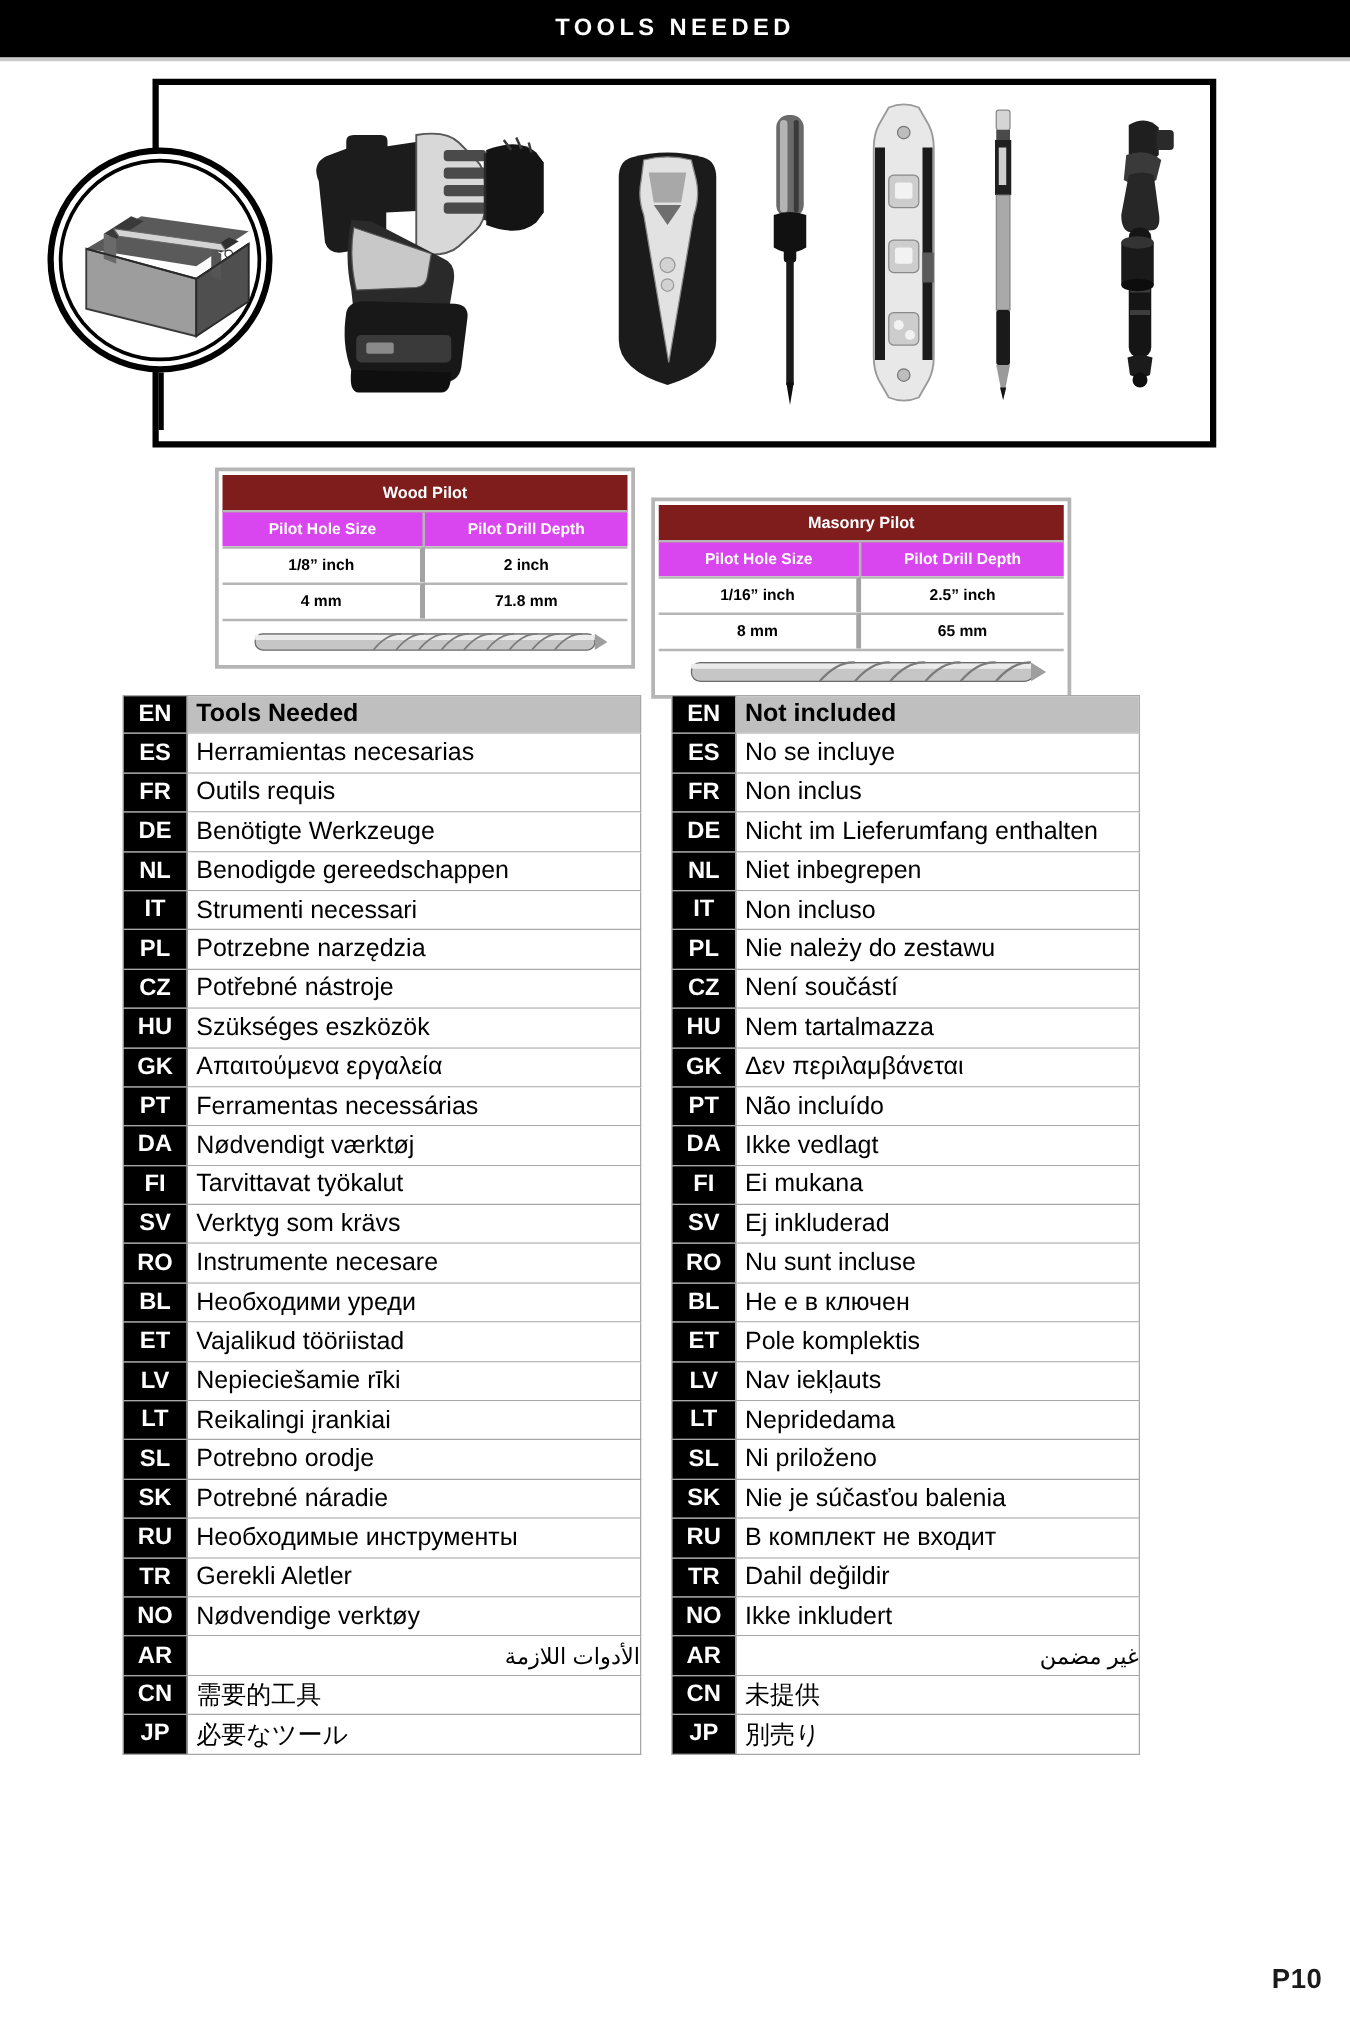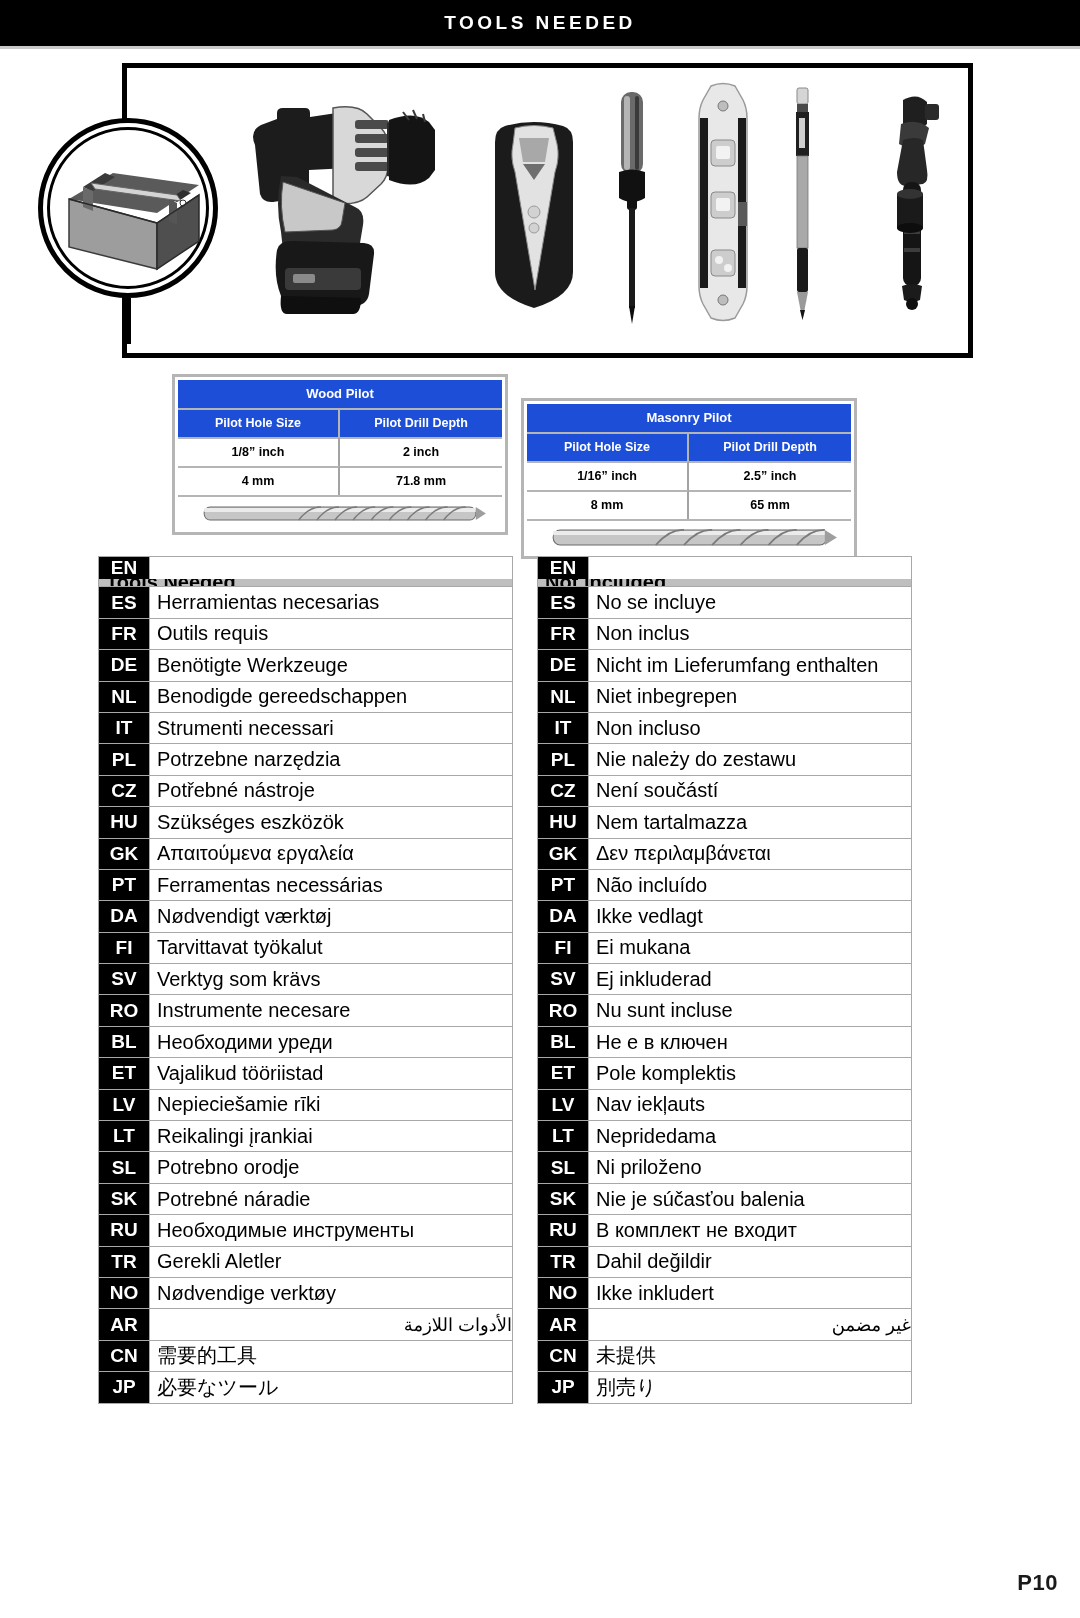--- a/index.html
+++ b/index.html
@@ -76,66 +76,66 @@
   .tool-art { position: absolute; }
 
   
   .spec-wrap { position: absolute; top: 374px; }
   .spec-box {
     border: 3px solid #b5b5b5;
     background: #ffffff;
     padding: 3px;
   }
   .spec-title {
-    background: #1d4ed8;
+    background: #7f1d1d;
     color: #fff;
     font-size: 13px;
     font-weight: bold;
     text-align: center;
     padding: 6px 0 7px 0;
     border-bottom: 2px solid #b5b5b5;
   }
   .spec-row { display: flex; }
   .spec-row > div {
     flex: 1 1 50%;
     text-align: center;
     font-size: 12.5px;
     padding: 6px 0 7px 0;
   }
   .spec-head > div {
-    background: #1d4ed8;
+    background: #d946ef;
     color: #fff;
     font-weight: bold;
   }
   .spec-head > div:first-child { border-right: 2px solid #b5b5b5; }
   .spec-data > div {
     background: #fff;
     color: #000;
     font-weight: bold;
     border-top: 2px solid #b5b5b5;
   }
-  .spec-data > div:first-child { border-right: 2px solid #a3a3a3; }
+  .spec-data > div:first-child { border-right: 4px solid #a3a3a3; }
   .spec-bitbox {
     border-top: 2px solid #b5b5b5;
     height: 34px;
     position: relative;
     background: #fff;
   }
 
   
   .lang-table { position: absolute; }
   .lang-row {
     display: flex;
     align-items: stretch;
     height: 31.4px;
     border: 1.5px solid #a8a8a8;
     border-top: none;
     background: #ffffff;
   }
-  .lang-row.first { border-top: 1.5px solid #a8a8a8; flex-direction: column; }
+  .lang-row.first { border-top: 1.5px solid #a8a8a8; }
   .lang-row.header .lang-text { background: #bfbfbf; font-weight: bold; }
   .lang-code {
     width: 51px;
     min-width: 51px;
     background: #000000;
     color: #ffffff;
     font-weight: bold;
     font-size: 19px;
     display: flex;
     align-items: center;

